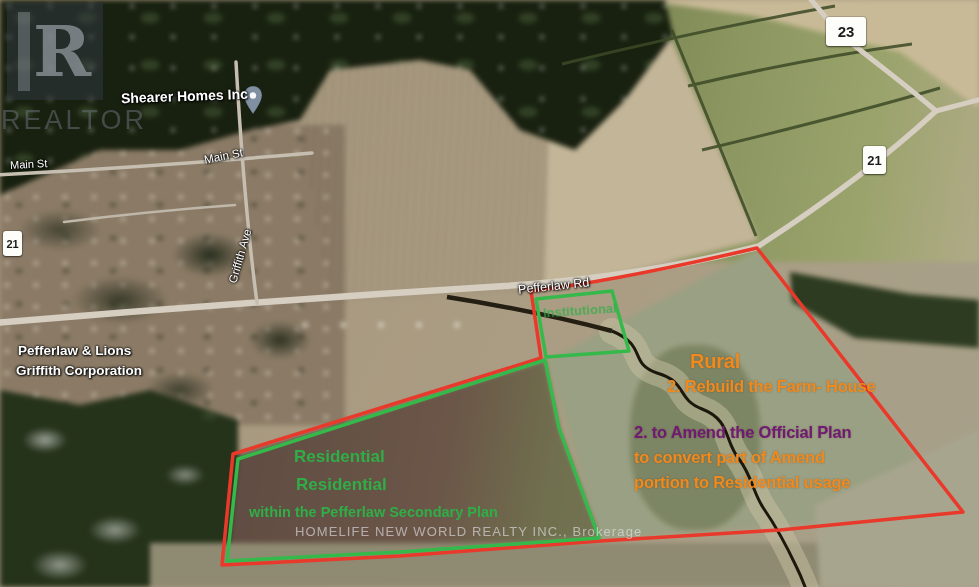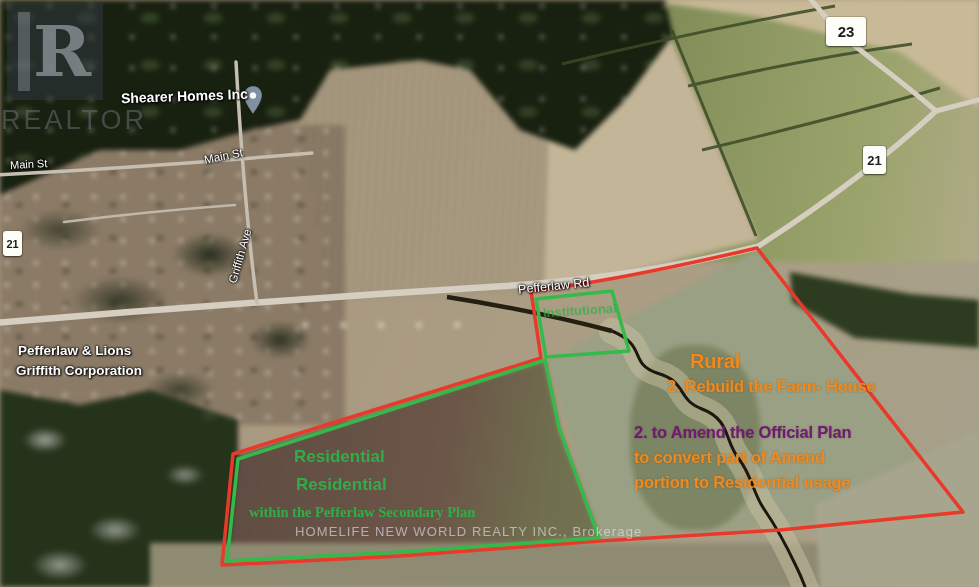--- a/index.html
+++ b/index.html
@@ -168,18 +168,18 @@
   <div class="badge" style="left:863px;top:146px;width:23px;height:28px;font-size:13px;">21</div>
 
   <div class="note" style="left:690px;top:314px;font-size:20px;color:#f08a1e;margin-top:36px;">Rural</div>
   <div class="note" style="left:667px;top:377px;font-size:16.5px;color:#f08a1e;">2. Rebuild the Farm- House</div>
   <div class="note" style="left:634px;top:423px;font-size:16.5px;color:#701a75;">2. to Amend the Official Plan</div>
   <div class="note" style="left:634px;top:448px;font-size:16.5px;color:#f08a1e;">to convert part of Amend</div>
   <div class="note" style="left:634px;top:473px;font-size:16.5px;color:#f08a1e;">portion to Residential usage</div>
 
   <div class="gnote" style="left:294px;top:447px;font-size:17px;color:#2fae47;">Residential</div>
   <div class="gnote" style="left:296px;top:475px;font-size:17px;color:#2fae47;">Residential</div>
-  <div class="gnote" style="left:249px;top:504px;font-size:14.5px;color:#2fae47;font-family:Liberation Serif, serif;">within the Pefferlaw Secondary Plan</div>
+  <div class="gnote" style="left:249px;top:504px;font-size:14.5px;color:#2fae47;">within the Pefferlaw Secondary Plan</div>
   <div class="gnote" style="left:543px;top:303px;font-size:13px;color:#2fae47;opacity:.75;filter:blur(.6px);transform:rotate(-4deg);">Institutional</div>
 
   <div class="brokerage">HOMELIFE NEW WORLD REALTY INC., Brokerage</div>
 
 </div>
 
 </body></html>

